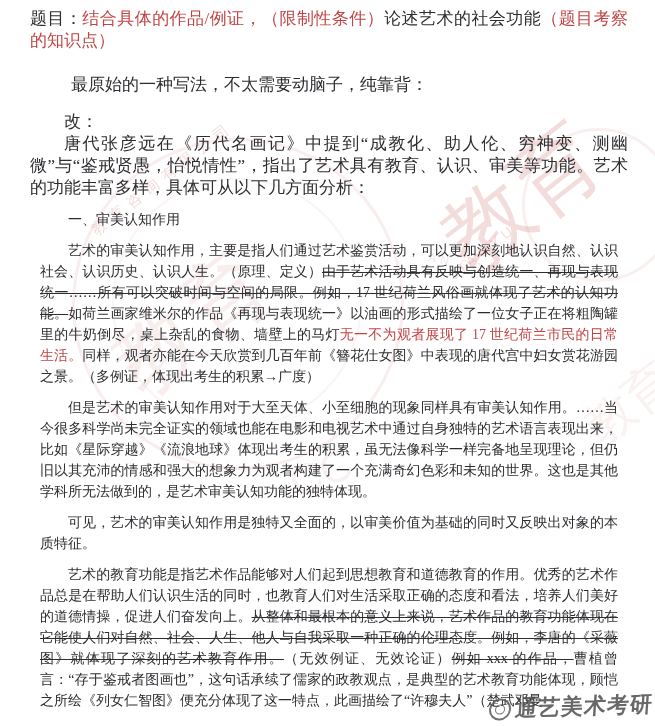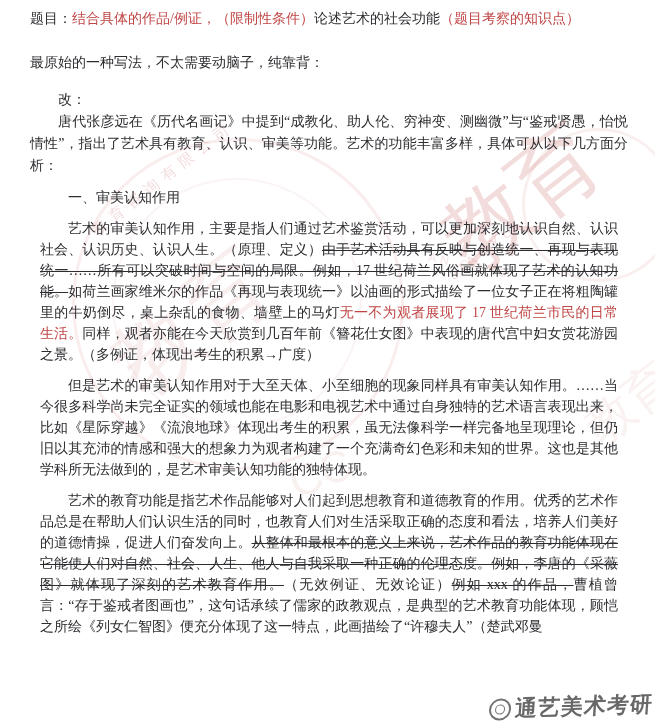--- a/index.html
+++ b/index.html
@@ -24,25 +24,25 @@
   .wm-t4{left:446px;top:270px;font-size:14px;letter-spacing:5px;transform:rotate(-38deg);opacity:.30;}
   .wm-t5{left:430px;top:250px;font-size:12px;letter-spacing:4px;transform:rotate(12deg);opacity:.24;}
   .wm-t6{left:282px;top:462px;font-size:44px;transform:rotate(-22deg);opacity:.13;}
   .wm-t7{left:572px;top:408px;font-size:48px;transform:rotate(-38deg);opacity:.12;}
   
   .content{
     position:relative;z-index:2;
     padding:8px 27px 0 30px;
     text-align:justify;
   }
-  .para-lg{font-size:14px;line-height:22px;margin:0;}
+  .para-lg{font-size:17px;line-height:22px;margin:0;}
   .para-sm{font-size:14px;line-height:21px;margin:10px;}
   .indent{text-indent:2em;}
   .mb-lg{margin-bottom:22px;}
-  .mb-md{margin-bottom:15px;}
+  .mb-md{margin-bottom:15px;margin-left:41px;}
   .run-red{color:#c04545;}
   .run-strike{text-decoration:line-through;text-decoration-thickness:1px;}
   
   .brand{
     position:absolute;z-index:3;
     right:2px;bottom:4px;
     display:flex;align-items:center;gap:4px;
     color:#474747;opacity:.82;
     transform:rotate(-2deg) skewX(-6deg);
     font-family:"Liberation Sans","DejaVu Sans",sans-serif;
@@ -86,20 +86,21 @@
     <p class="para-lg indent"><span>改：</span></p>
 
     <p class="para-lg indent"><span>唐代张彦远在《历代名画记》中提到“成教化、助人伦、穷神变、测幽微”与“鉴戒贤愚，怡悦情性”，指出了艺术具有教育、认识、审美等功能。艺术的功能丰富多样，具体可从以下几方面分析：</span></p>
 
     <p class="para-sm indent"><span>一、审美认知作用</span></p>
 
     <p class="para-sm indent"><span>艺术的审美认知作用，主要是指人们通过艺术鉴赏活动，可以更加深刻地认识自然、认识社会、认识历史、认识人生。（原理、定义）</span><span class="run-strike">由于艺术活动具有反映与创造统一、再现与表现统一……所有可以突破时间与空间的局限。例如，17 世纪荷兰风俗画就体现了艺术的认知功能。</span><span>如荷兰画家维米尔的作品《再现与表现统一》以油画的形式描绘了一位女子正在将粗陶罐里的牛奶倒尽，桌上杂乱的食物、墙壁上的马灯</span><span class="run-red">无一不为观者展现了 17 世纪荷兰市民的日常生活。</span><span>同样，观者亦能在今天欣赏到几百年前《簪花仕女图》中表现的唐代宫中妇女赏花游园之景。（多例证，体现出考生的积累→广度）</span></p>
 
     <p class="para-sm indent"><span>但是艺术的审美认知作用对于大至天体、小至细胞的现象同样具有审美认知作用。……当今很多科学尚未完全证实的领域也能在电影和电视艺术中通过自身独特的艺术语言表现出来，比如《星际穿越》《流浪地球》体现出考生的积累，虽无法像科学一样完备地呈现理论，但仍旧以其充沛的情感和强大的想象力为观者构建了一个充满奇幻色彩和未知的世界。这也是其他学科所无法做到的，是艺术审美认知功能的独特体现。</span></p>
 
+    <p class="para-sm indent"><span>可见，艺术的审美认知作用是独特又全面的，以审美价值为基础的同时又反映出对象的本质特征。</span></p>
 
 
     <p class="para-sm indent"><span>艺术的教育功能是指艺术作品能够对人们起到思想教育和道德教育的作用。优秀的艺术作品总是在帮助人们认识生活的同时，也教育人们对生活采取正确的态度和看法，培养人们美好的道德情操，促进人们奋发向上。</span><span class="run-strike">从整体和最根本的意义上来说，艺术作品的教育功能体现在它能使人们对自然、社会、人生、他人与自我采取一种正确的伦理态度。例如，李唐的《采薇图》就体现了深刻的艺术教育作用。</span><span>（无效例证、无效论证）</span><span class="run-strike">例如 xxx 的作品，</span><span>曹植曾言：“存于鉴戒者图画也”，这句话承续了儒家的政教观点，是典型的艺术教育功能体现，顾恺之所绘《列女仁智图》便充分体现了这一特点，此画描绘了“许穆夫人”（楚武邓曼</span></p>
 
   </div>
 
   <div class="brand">
     <span class="brand-icon"></span>
     <span class="brand-text">通艺美术考研</span>
   </div>

